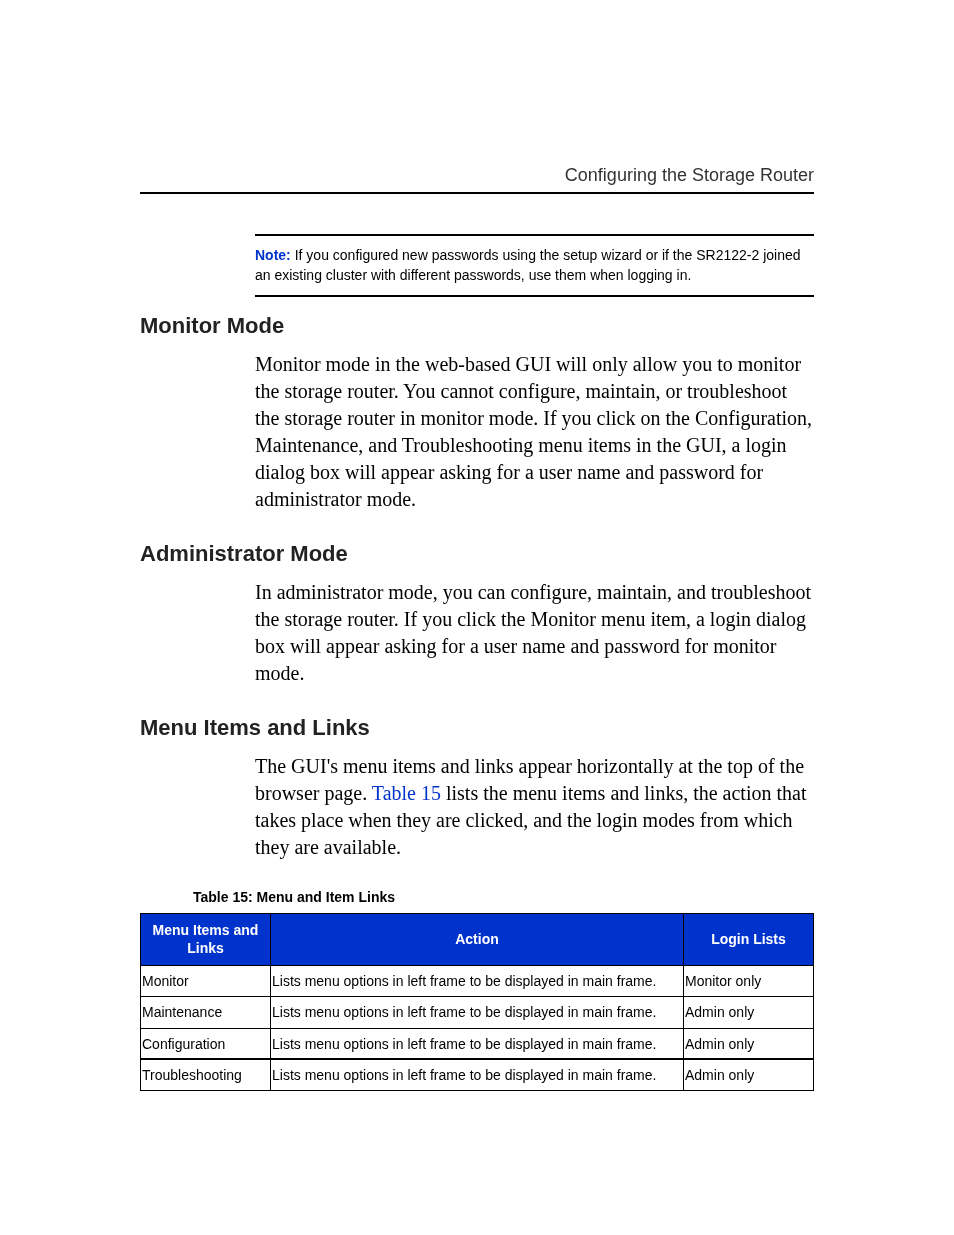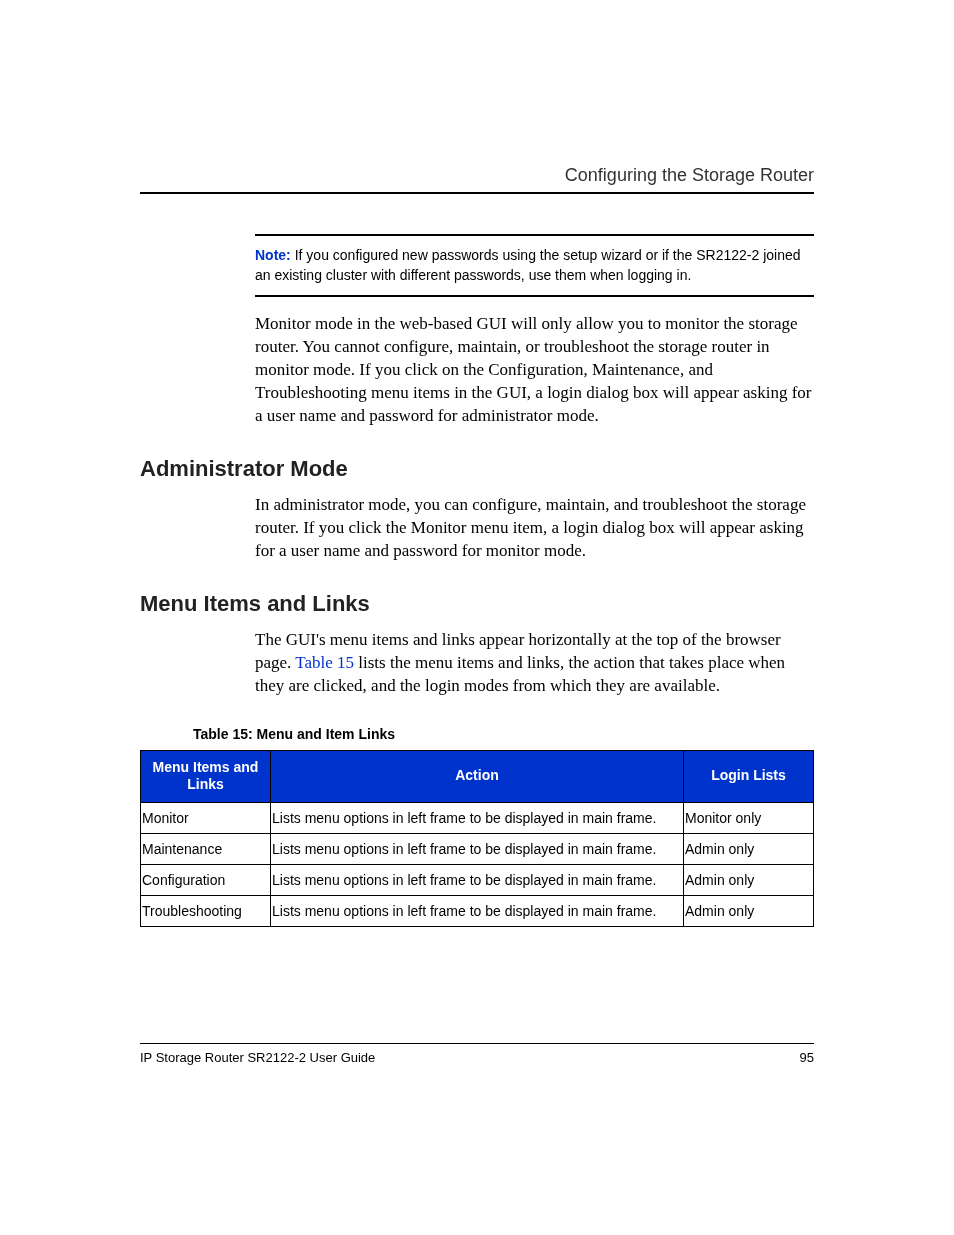--- a/index.html
+++ b/index.html
@@ -55,21 +55,21 @@
       font-family: Arial, Helvetica, sans-serif;
       font-weight: bold;
       font-size: 22px;
       color: #222;
       margin-bottom: 12px;
       margin-top: 4px;
     }
     .body-text {
       margin-left: 115px;
       font-family: Georgia, 'Times New Roman', serif;
-      font-size: 17px;
+      font-size: 20px;
       line-height: 1.35;
       color: #000;
       margin-bottom: 28px;
     }
     .inline-link {
       color: #0033cc;
     }
     .table-caption {
       margin-left: 53px;
       font-family: Arial, Helvetica, sans-serif;
@@ -129,20 +129,21 @@
 
   <div class="note-block">
     <hr class="note-rule">
     <p class="note-text">
       <span class="note-label">Note:</span>
       <span>If you configured new passwords using the setup wizard or if the SR2122-2 joined an existing cluster with different passwords, use them when logging in.</span>
     </p>
     <hr class="note-rule-bottom">
   </div>
 
+  <h2 class="section-heading">Monitor Mode</h2>
   <p class="body-text">Monitor mode in the web-based GUI will only allow you to monitor the storage router. You cannot configure, maintain, or troubleshoot the storage router in monitor mode. If you click on the Configuration, Maintenance, and Troubleshooting menu items in the GUI, a login dialog box will appear asking for a user name and password for administrator mode.</p>
 
   <h2 class="section-heading">Administrator Mode</h2>
   <p class="body-text">In administrator mode, you can configure, maintain, and troubleshoot the storage router. If you click the Monitor menu item, a login dialog box will appear asking for a user name and password for monitor mode.</p>
 
   <h2 class="section-heading">Menu Items and Links</h2>
   <p class="body-text">
     <span>The GUI's menu items and links appear horizontally at the top of the browser page. </span><span class="inline-link">Table 15</span><span> lists the menu items and links, the action that takes place when they are clicked, and the login modes from which they are available.</span>
   </p>
 
@@ -175,17 +176,13 @@
         <td>Troubleshooting</td>
         <td>Lists menu options in left frame to be displayed in main frame.</td>
         <td>Admin only</td>
       </tr>
     </tbody>
   </table>
 </div>
 
 <div class="footer">
   <hr class="footer-rule">
-  <div class="footer-row">
-    <span>IP Storage Router SR2122-2 User Guide</span>
-    <span>95</span>
-  </div>
 </div>
 
 </body></html>

